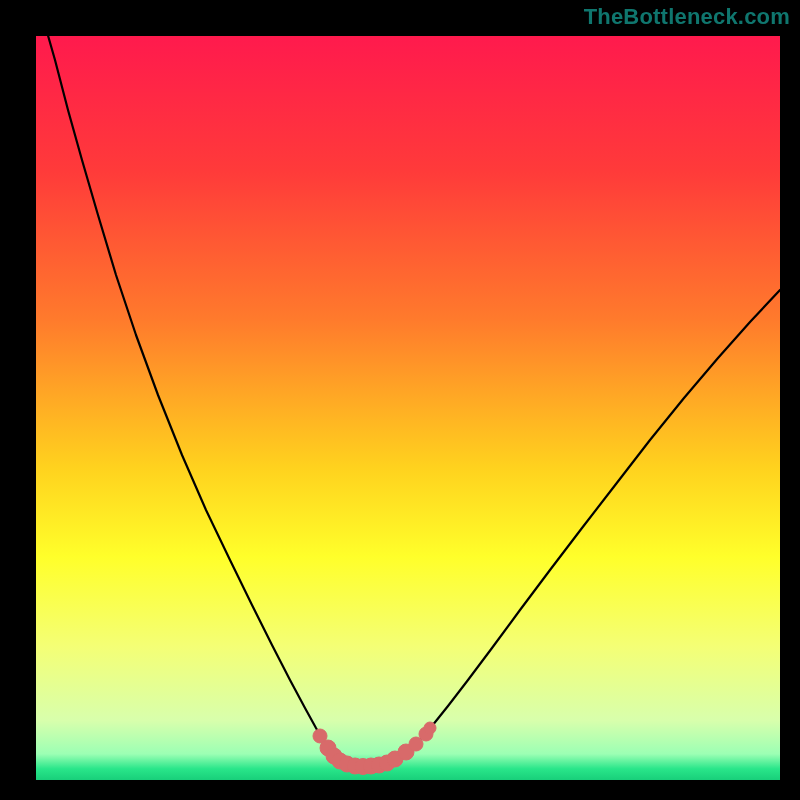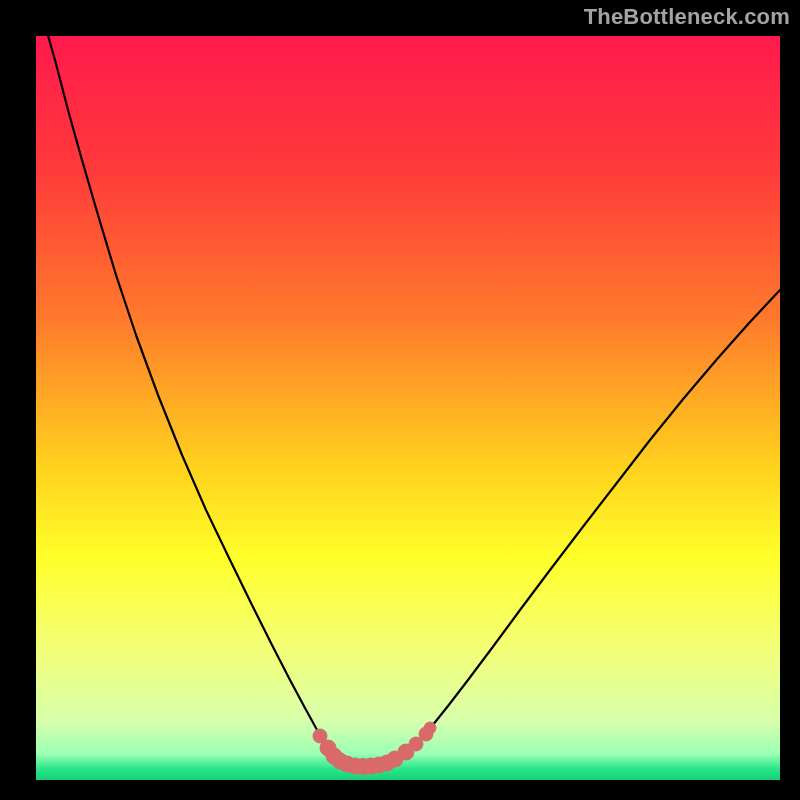--- a/index.html
+++ b/index.html
@@ -20,21 +20,21 @@
     position: absolute;
     top: 0;
     left: 0;
   }
   .watermark {
     position: absolute;
     top: 4px;
     right: 10px;
     font-size: 22px;
     font-weight: 600;
-    color: #a3a3a3;
+    color: #0f766e;
     letter-spacing: 0.2px;
     user-select: none;
   }
 </style>
 </head>
 <body>
 
 <div class="canvas-wrap">
   <svg id="chart-svg" width="800" height="800" viewBox="0 0 800 800">
     <defs>

